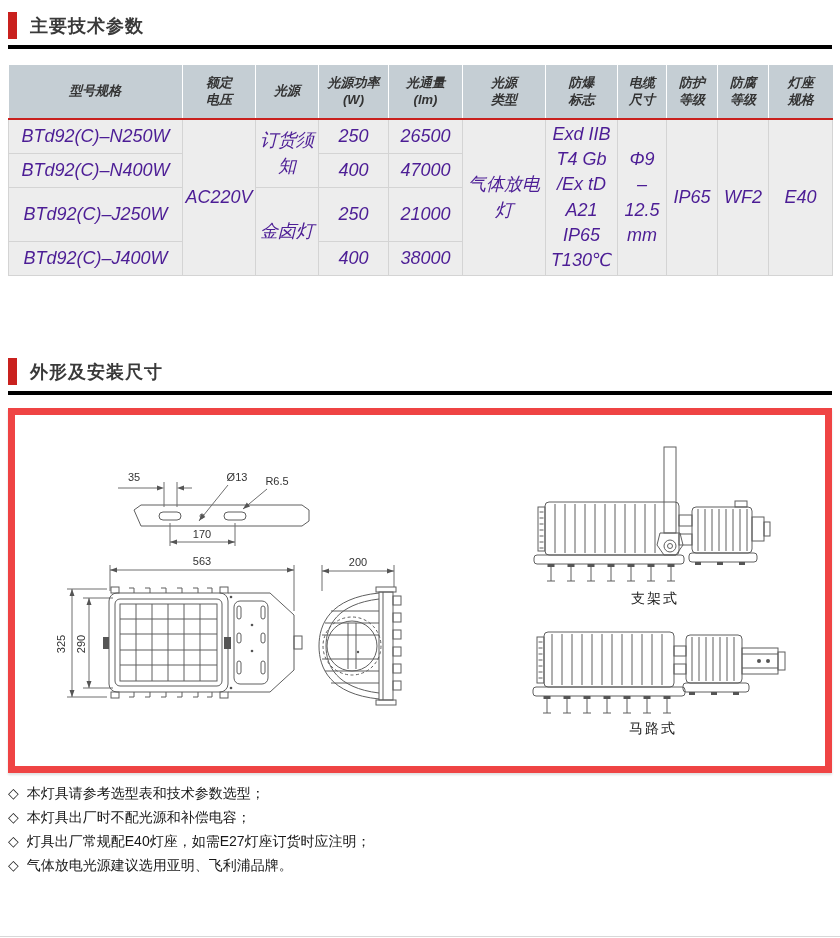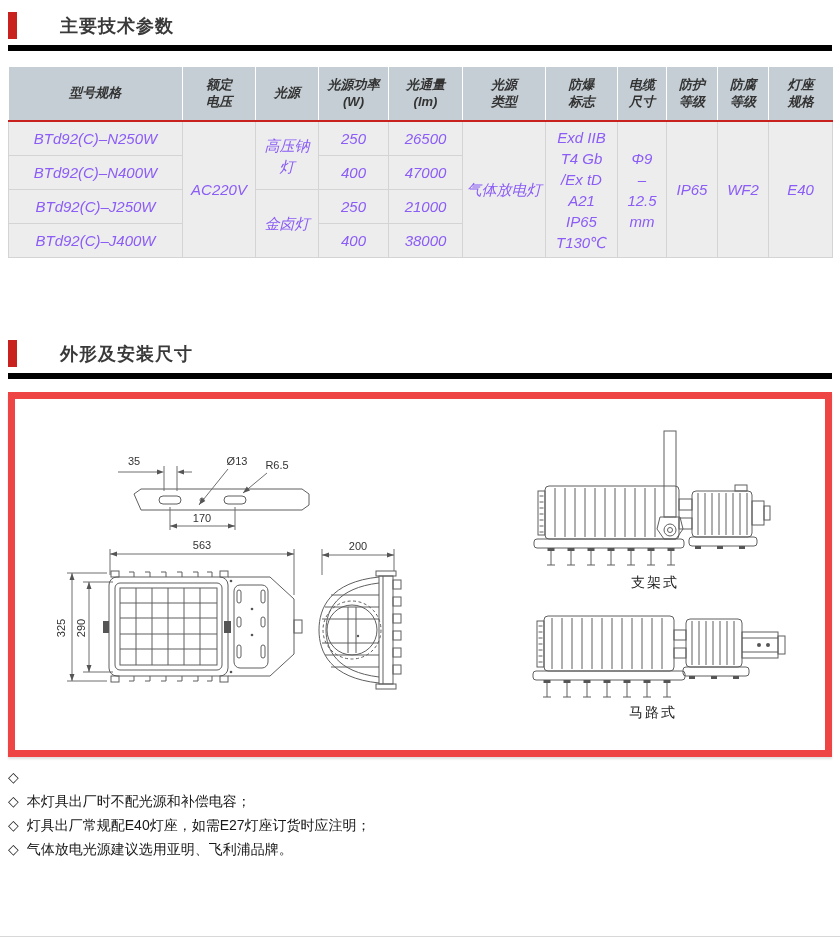--- a/index.html
+++ b/index.html
@@ -1,33 +1,33 @@
 <!DOCTYPE html>
 <html><head>
 <meta charset="utf-8">
 <style>
   html,body{margin:0;padding:0;background:#fff;}
   .page{position:relative;width:840px;height:938px;background:#fff;overflow:hidden;
         font-family:"Liberation Sans","DejaVu Sans",sans-serif;color:#222;}
   
-  .sec{display:flex;align-items:center;margin:0 8px;padding-bottom:6px;border-bottom:6px solid #000000;gap:30px;}
+  .sec{display:flex;align-items:center;margin:0 8px;padding-bottom:6px;border-bottom:4px solid #000000;}
   .sec .bar{width:9px;height:27px;background:#c9211e;margin-right:13px;flex:0 0 auto;}
   .sec .t{font-size:18px;font-weight:bold;color:#3a3a3a;letter-spacing:1px;}
   .sec1{margin-top:12px;}
   .sec2{margin-top:82px;}
   .sec3{margin-top:82px;}
   
   .tablewrap{margin:16px 8px 0;font-style:italic;}
   table{border-collapse:collapse;table-layout:fixed;width:824px;}
   thead th{background:#c5ced4;color:#333;font-size:13px;font-weight:bold;height:53px;
            vertical-align:middle;text-align:center;white-space:pre-line;line-height:1.25;
            border-left:1px solid #fff;border-bottom:2px solid #c9211e;padding:0 1px;}
   thead th:first-child{border-left:none;}
   tbody td{background:#ededed;border:1px solid #d4d4d4;text-align:center;vertical-align:middle;
-           font-size:15px;color:#8b5cf6;height:29px;white-space:pre-line;line-height:1.4;padding:2px;margin-top:32px;}
+           font-size:18px;color:#4c1d95;height:29px;white-space:pre-line;line-height:1.4;padding:2px;margin-top:32px;}
   
   .box{position:relative;margin:13px 8px 0;height:351px;border:7px solid #ef4444;
        box-shadow:0 2px 2px rgba(0,0,0,0.12);background:#fff;}
   .box svg{display:block;width:822px;height:349px;}
   .ln{fill:none;stroke:#5f5f5f;stroke-width:1;}
   .dim{fill:none;stroke:#6f6f6f;stroke-width:1;}
   .arr{fill:#555;stroke:none;}
   .fil{fill:#555;stroke:none;}
   svg text{fill:#333;font-size:11px;font-family:"Liberation Sans","DejaVu Sans",sans-serif;}
   svg text.big{font-size:14px;fill:#222;letter-spacing:2px;}
@@ -83,21 +83,21 @@
           <th>防腐
 等级</th>
           <th>灯座
 规格</th>
         </tr>
       </thead>
       <tbody>
         <tr>
           <td>BTd92(C)–N250W</td>
           <td rowspan="4">AC220V</td>
-          <td rowspan="2">高压钠灯</td>
+          <td rowspan="2">订货须知</td>
           <td>250</td>
           <td>26500</td>
           <td rowspan="4">气体放电灯</td>
           <td rowspan="4">Exd IIB
 T4 Gb
 /Ex tD A21
 IP65 T130℃</td>
           <td rowspan="4">Φ9
 –
 12.5
@@ -291,20 +291,21 @@
         <rect class="ln" x="763" y="237" width="7" height="18"></rect>
         <text class="big" x="638" y="318" text-anchor="middle">马路式</text>
       </g>
     </svg>
   </div>
 
 
   <div class="notes">
     <div class="note">
       <span class="b">◇</span>
+      <span>本灯具请参考选型表和技术参数选型；</span>
     </div>
     <div class="note">
       <span class="b">◇</span>
       <span>本灯具出厂时不配光源和补偿电容；</span>
     </div>
     <div class="note">
       <span class="b">◇</span>
       <span>灯具出厂常规配E40灯座，如需E27灯座订货时应注明；</span>
     </div>
     <div class="note">

